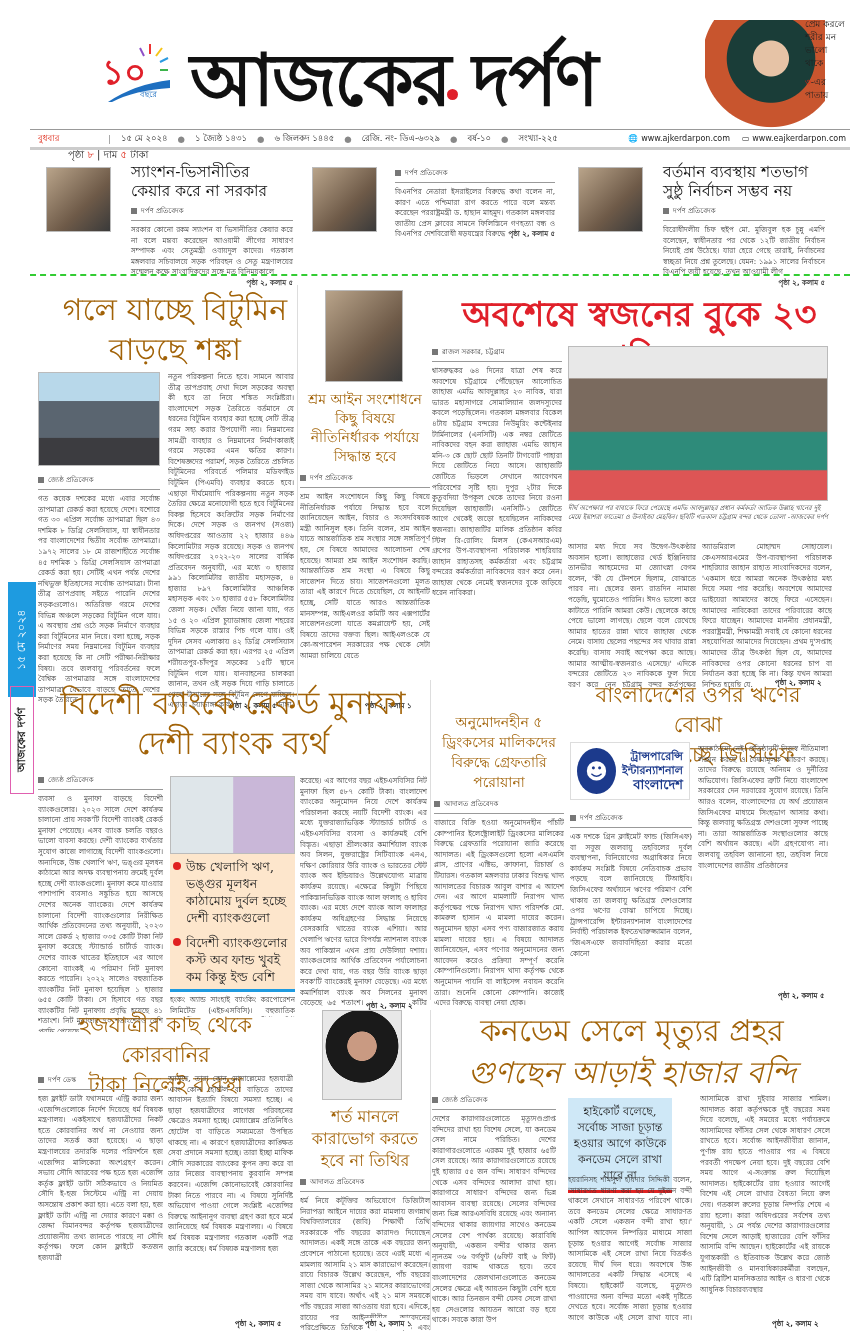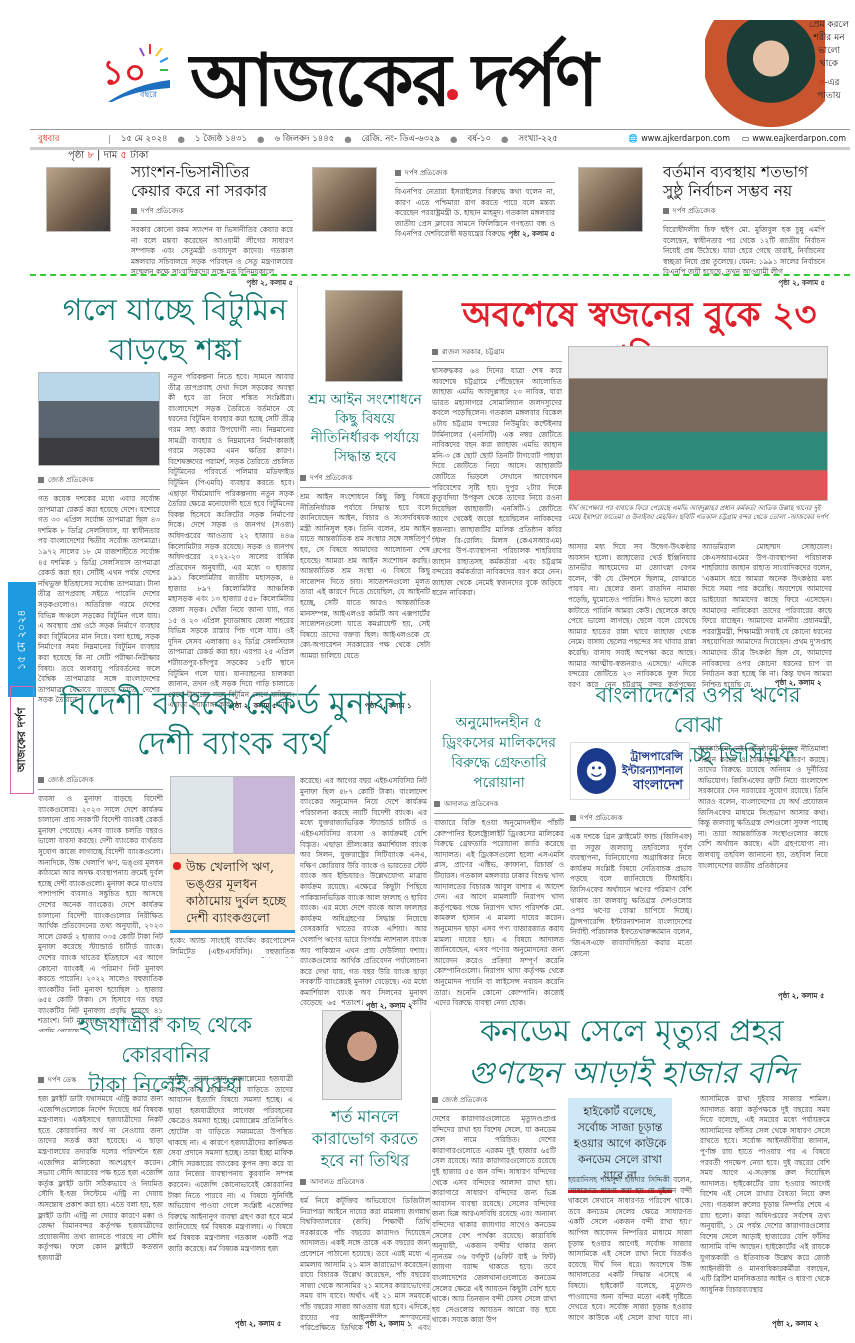--- a/index.html
+++ b/index.html
@@ -3,29 +3,29 @@
 <meta charset="utf-8">
 <style>
   * { box-sizing: border-box; margin: 0; padding: 0; }
   body { width: 855px; height: 1343px; background: #fff; font-family: "DejaVu Sans", sans-serif; color: #222; position: relative; overflow: hidden; }
   .abs { position: absolute; }
   .txt { font-size: 7.2px; line-height: 10.6px; color: #333; text-align: justify; }
   .ref { font-weight: bold; float: right; font-size: 7px; }
   .byline { font-size: 7px; color: #333; border-bottom: 1px solid #999; padding-bottom: 3px; margin-bottom: 4px; }
   .byline::before { content: ""; display: inline-block; width: 6px; height: 6px; background: #777; margin-right: 4px; vertical-align: -1px; }
   .photo { background: linear-gradient(135deg, #b9a48a, #6e5a48 60%, #3a3a3a); border: 1px solid #bbb; }
-  .hl { font-family: "DejaVu Serif", serif; color: #0f766e; text-align: center; font-weight: normal; }
+  .hl { font-family: "DejaVu Serif", serif; color: #a16207; text-align: center; font-weight: normal; }
 
   
   #logo10 { left: 100px; top: 40px; width: 70px; height: 62px; }
   #masthead-title { left: 190px; top: 25px; font-size: 72px; font-family: "DejaVu Serif", serif; font-weight: bold; letter-spacing: -2px; color: #111; }
   #price { left: 68px; top: 118px; font-size: 10px; margin-top: 29px; }
   #price .red { color: #d21; }
   #teaser-photo { left: 705px; top: 20px; width: 120px; height: 110px; background: radial-gradient(circle at 55% 35%, #e6c3a6 0 18%, #1a3d38 19% 45%, #c8552e 46% 70%, #fff 71%); }
-  #teaser { left: 805px; top: 18px; font-size: 9px; line-height: 13px; text-align: center; width: 48px; }
+  #teaser { left: 805px; top: 18px; font-size: 9px; line-height: 13px; text-align: left; width: 48px; }
   #teaser .pg { color: #d21; }
   #dateline { left: 30px; top: 129px; width: 820px; height: 21px; border-top: 1px solid #999; border-bottom: 3px solid #ccc; font-size: 8.5px; display: flex; align-items: center; gap: 10px; padding-left: 8px; }
   #dateline .day { color: #d21; width: 60px; }
   #dateline .dot { color: #888; }
   #dateline .web { margin-left: auto; display: flex; gap: 12px; padding-right: 4px; font-size: 8px; }
 
   
   .brief-title { font-family: "DejaVu Serif", serif; font-size: 15.5px; line-height: 19px; color: #111; }
   .divider-green { left: 30px; top: 274px; width: 820px; border-top: 2px dashed #3c3; }
 
@@ -156,20 +156,21 @@
   <div class="hl" style="font-size:31px;line-height:40px;">দেশী ব্যাংক ব্যর্থ</div>
 </div>
 <div class="abs" style="left:38px;top:774px;width:125px;">
   <div class="byline">জ্যেষ্ঠ প্রতিবেদক</div>
   <div class="txt" style="height:238px;overflow:hidden;">ব্যবসা ও মুনাফা বাড়ছে বিদেশী ব্যাংকগুলোর। ২০২৩ সালে দেশে কার্যক্রম চালানো প্রায় সবক'টি বিদেশী ব্যাংকই রেকর্ড মুনাফা পেয়েছে। এসব ব্যাংক চলতি বছরও ভালো ব্যবসা করছে। দেশী ব্যাংকের ব্যর্থতার সুযোগ কাজে লাগাচ্ছে বিদেশী ব্যাংকগুলো। অন্যদিকে, উচ্চ খেলাপি ঋণ, ভঙ্গুর মূলধন কাঠামো আর অদক্ষ ব্যবস্থাপনায় ক্রমেই দুর্বল হচ্ছে দেশী ব্যাংকগুলো। মুনাফা কমে যাওয়ার পাশাপাশি ব্যবসাও সঙ্কুচিত হয়ে আসছে দেশের অনেক ব্যাংকের। দেশে কার্যক্রম চালানো বিদেশী ব্যাংকগুলোর নিরীক্ষিত আর্থিক প্রতিবেদনের তথ্য অনুযায়ী, ২০২৩ সালে রেকর্ড ২ হাজার ৩৩৫ কোটি টাকা নিট মুনাফা করেছে স্ট্যান্ডার্ড চার্টার্ড ব্যাংক। দেশের ব্যাংক খাতের ইতিহাসে এর আগে কোনো ব্যাংকই এ পরিমাণ নিট মুনাফা করতে পারেনি। ২০২২ সালেও বহুজাতিক ব্যাংকটির নিট মুনাফা হয়েছিল ১ হাজার ৬৫৫ কোটি টাকা। সে হিসাবে গত বছর ব্যাংকটির নিট মুনাফায় প্রবৃদ্ধি হয়েছে ৪১ শতাংশ। নিট মুনাফায় ৭০ শতাংশেরও বেশি প্রবৃদ্ধি পেয়েছে</div>
 </div>
 <div class="abs" style="left:170px;top:776px;width:125px;">
   <div class="photo" style="height:78px;background:linear-gradient(90deg,#dfe6ea 0 50%,#c9b7d8 51%);"></div>
   <div class="pull">
     <div class="pt">উচ্চ খেলাপি ঋণ, ভঙ্গুর মূলধন কাঠামোয় দুর্বল হচ্ছে দেশী ব্যাংকগুলো</div>
+    <div class="pt">বিদেশী ব্যাংকগুলোর কস্ট অব ফান্ড খুবই কম কিন্তু ইল্ড বেশি</div>
   </div>
   <div class="txt" style="margin-top:3px;height:22px;overflow:hidden;">হংকং অ্যান্ড সাংহাই ব্যাংকিং করপোরেশন লিমিটেড (এইচএসবিসি)। বহুজাতিক ব্যাংকটি ২০২৩ সালে ৯৯৯ কোটি টাকা নিট মুনাফা</div>
 </div>
 <div class="abs txt" style="left:300px;top:776px;width:127px;height:230px;overflow:hidden;">করেছে। এর আগের বছর এইচএসবিসির নিট মুনাফা ছিল ৫৮৭ কোটি টাকা। বাংলাদেশ ব্যাংকের অনুমোদন নিয়ে দেশে কার্যক্রম পরিচালনা করছে নয়টি বিদেশী ব্যাংক। এর মধ্যে যুক্তরাজ্যভিত্তিক স্ট্যান্ডার্ড চার্টার্ড ও এইচএসবিসির ব্যবসা ও কার্যক্রমই বেশি বিস্তৃত। এছাড়া শ্রীলংকার কমার্শিয়াল ব্যাংক অব সিলন, যুক্তরাষ্ট্রের সিটিব্যাংক এনএ, দক্ষিণ কোরিয়ার উরি ব্যাংক ও ভারতের স্টেট ব্যাংক অব ইন্ডিয়ারও উল্লেখযোগ্য মাত্রায় কার্যক্রম রয়েছে। এক্ষেত্রে কিছুটা পিছিয়ে পাকিস্তানভিত্তিক ব্যাংক আল ফালাহ ও হাবিব ব্যাংক। এর মধ্যে দেশে ব্যাংক আল ফালাহর কার্যক্রম অধিগ্রহণের সিদ্ধান্ত নিয়েছে বেসরকারি খাতের ব্যাংক এশিয়া। আর খেলাপি ঋণের ভারে বিপর্যস্ত ন্যাশনাল ব্যাংক অব পাকিস্তান এখন প্রায় দেউলিয়া দশায়। ব্যাংকগুলোর আর্থিক প্রতিবেদন পর্যালোচনা করে দেখা যায়, গত বছর উরি ব্যাংক ছাড়া সবক'টি ব্যাংকেরই মুনাফা বেড়েছে। এর মধ্যে কমার্শিয়াল ব্যাংক অব সিলনের মুনাফা বেড়েছে ৬৫ শতাংশ। গত বছর ব্যাংকটির বাংলাদেশ অফিস ৪৩৮ কোটি টাকার নিট মুনাফা করেছে।</div>
 <div class="abs ref" style="left:366px;top:1000px;background:#fff;">পৃষ্ঠা ২, কলাম ২</div>
 
 <div class="abs" style="left:434px;top:684px;width:130px;">
   <div class="hl" style="font-size:14px;line-height:20px;margin-top:28px;">অনুমোদনহীন ৫ ড্রিংকসের মালিকদের বিরুদ্ধে গ্রেফতারি পরোয়ানা</div>
   <div class="byline" style="margin-top:6px;">আদালত প্রতিবেদক</div>
   <div class="txt" style="height:228px;overflow:hidden;">বাজারে বিক্রি হওয়া অনুমোদনহীন পাঁচটি কোম্পানির ইলেক্ট্রোলাইট ড্রিংকসের মালিকের বিরুদ্ধে গ্রেফতারি পরোয়ানা জারি করেছে আদালত। এই ড্রিংকসগুলো হলো এসএমসি প্লাস, প্রাণের এক্টিভ, ক্রাফানা, রিচার্জ ও টিয়ারস। গতকাল মঙ্গলবার ঢাকার বিশুদ্ধ খাদ্য আদালতের বিচারক আবুল বাশার এ আদেশ দেন। এর আগে মামলাটি নিরাপদ খাদ্য কর্তৃপক্ষের পক্ষে নিরাপদ খাদ্য পরিদর্শক মো. কামরুল হাসান এ মামলা দায়ের করেন। অনুমোদন ছাড়া এসব পণ্য বাজারজাত করায় মামলা দায়ের হয়। এ বিষয়ে আদালত জানিয়েছেন, এসব পণ্যের অনুমোদনের জন্য আবেদন করেও প্রক্রিয়া সম্পূর্ণ করেনি কোম্পানিগুলো। নিরাপদ খাদ্য কর্তৃপক্ষ থেকে অনুমোদন পায়নি বা লাইসেন্স নবায়ন করেনি তারা। শুনেনি কোনো কোম্পানি। কাজেই এদের বিরুদ্ধে ব্যবস্থা নেয়া হোক।</div>

